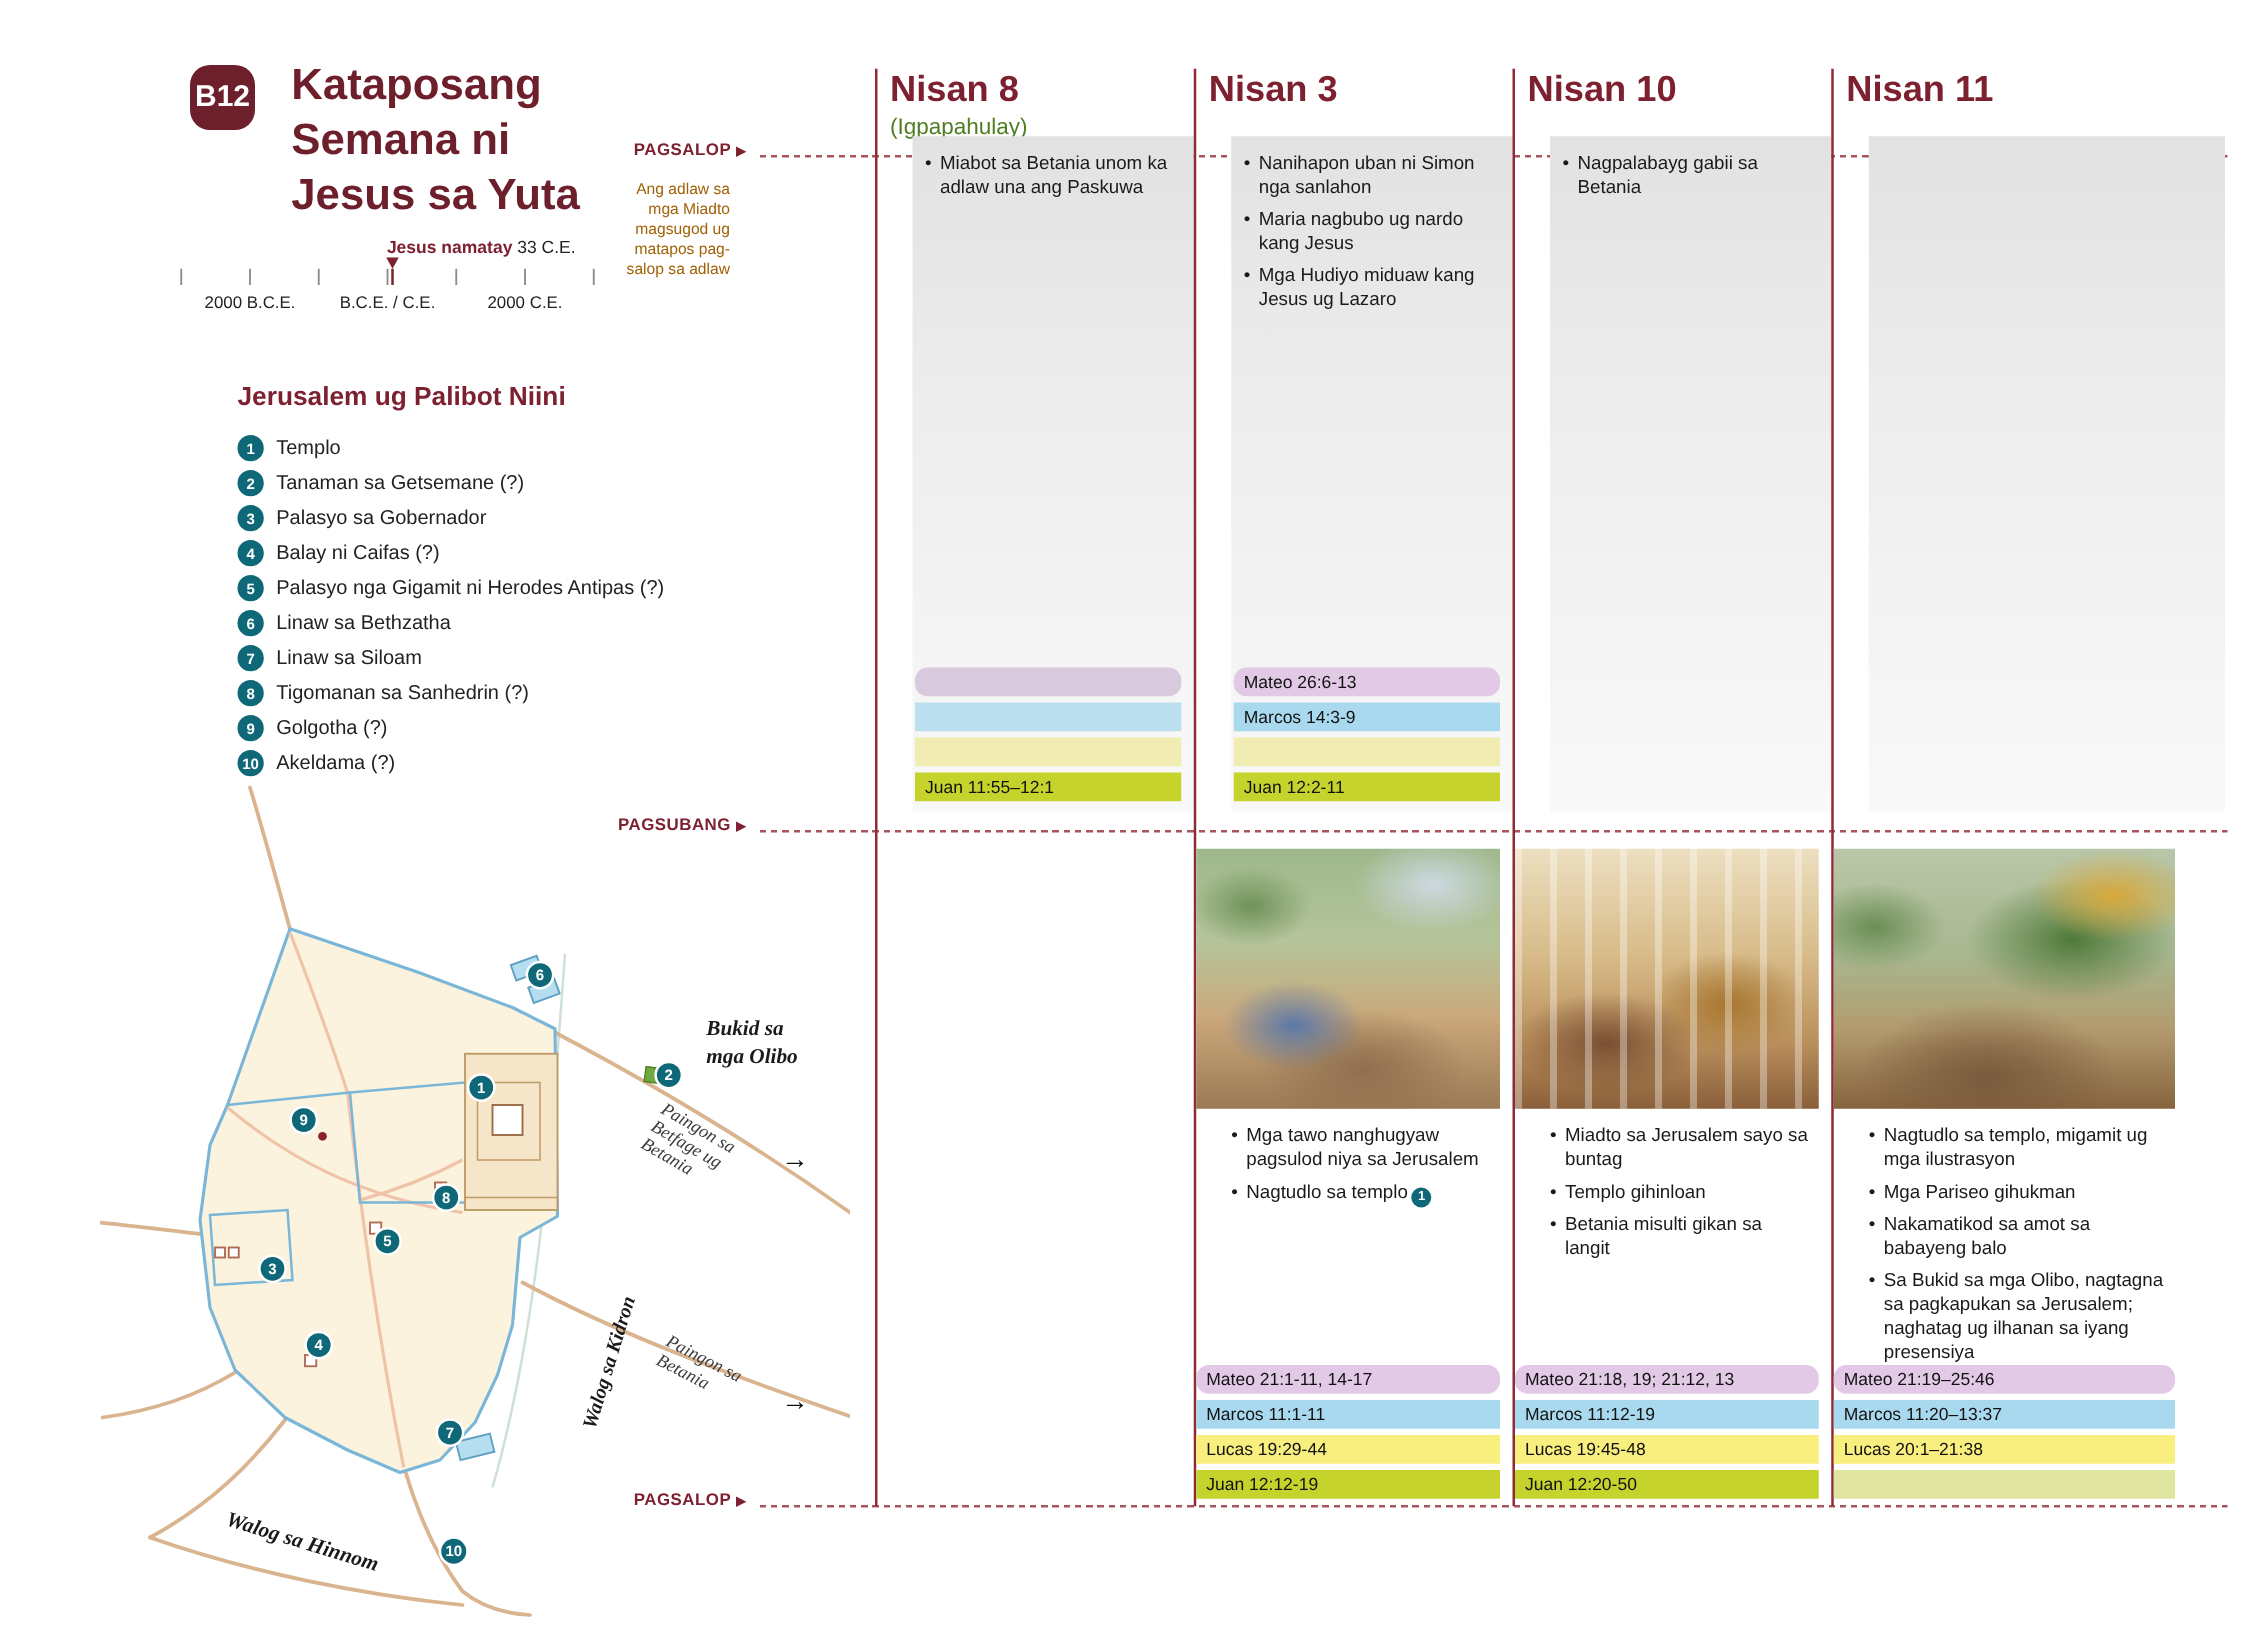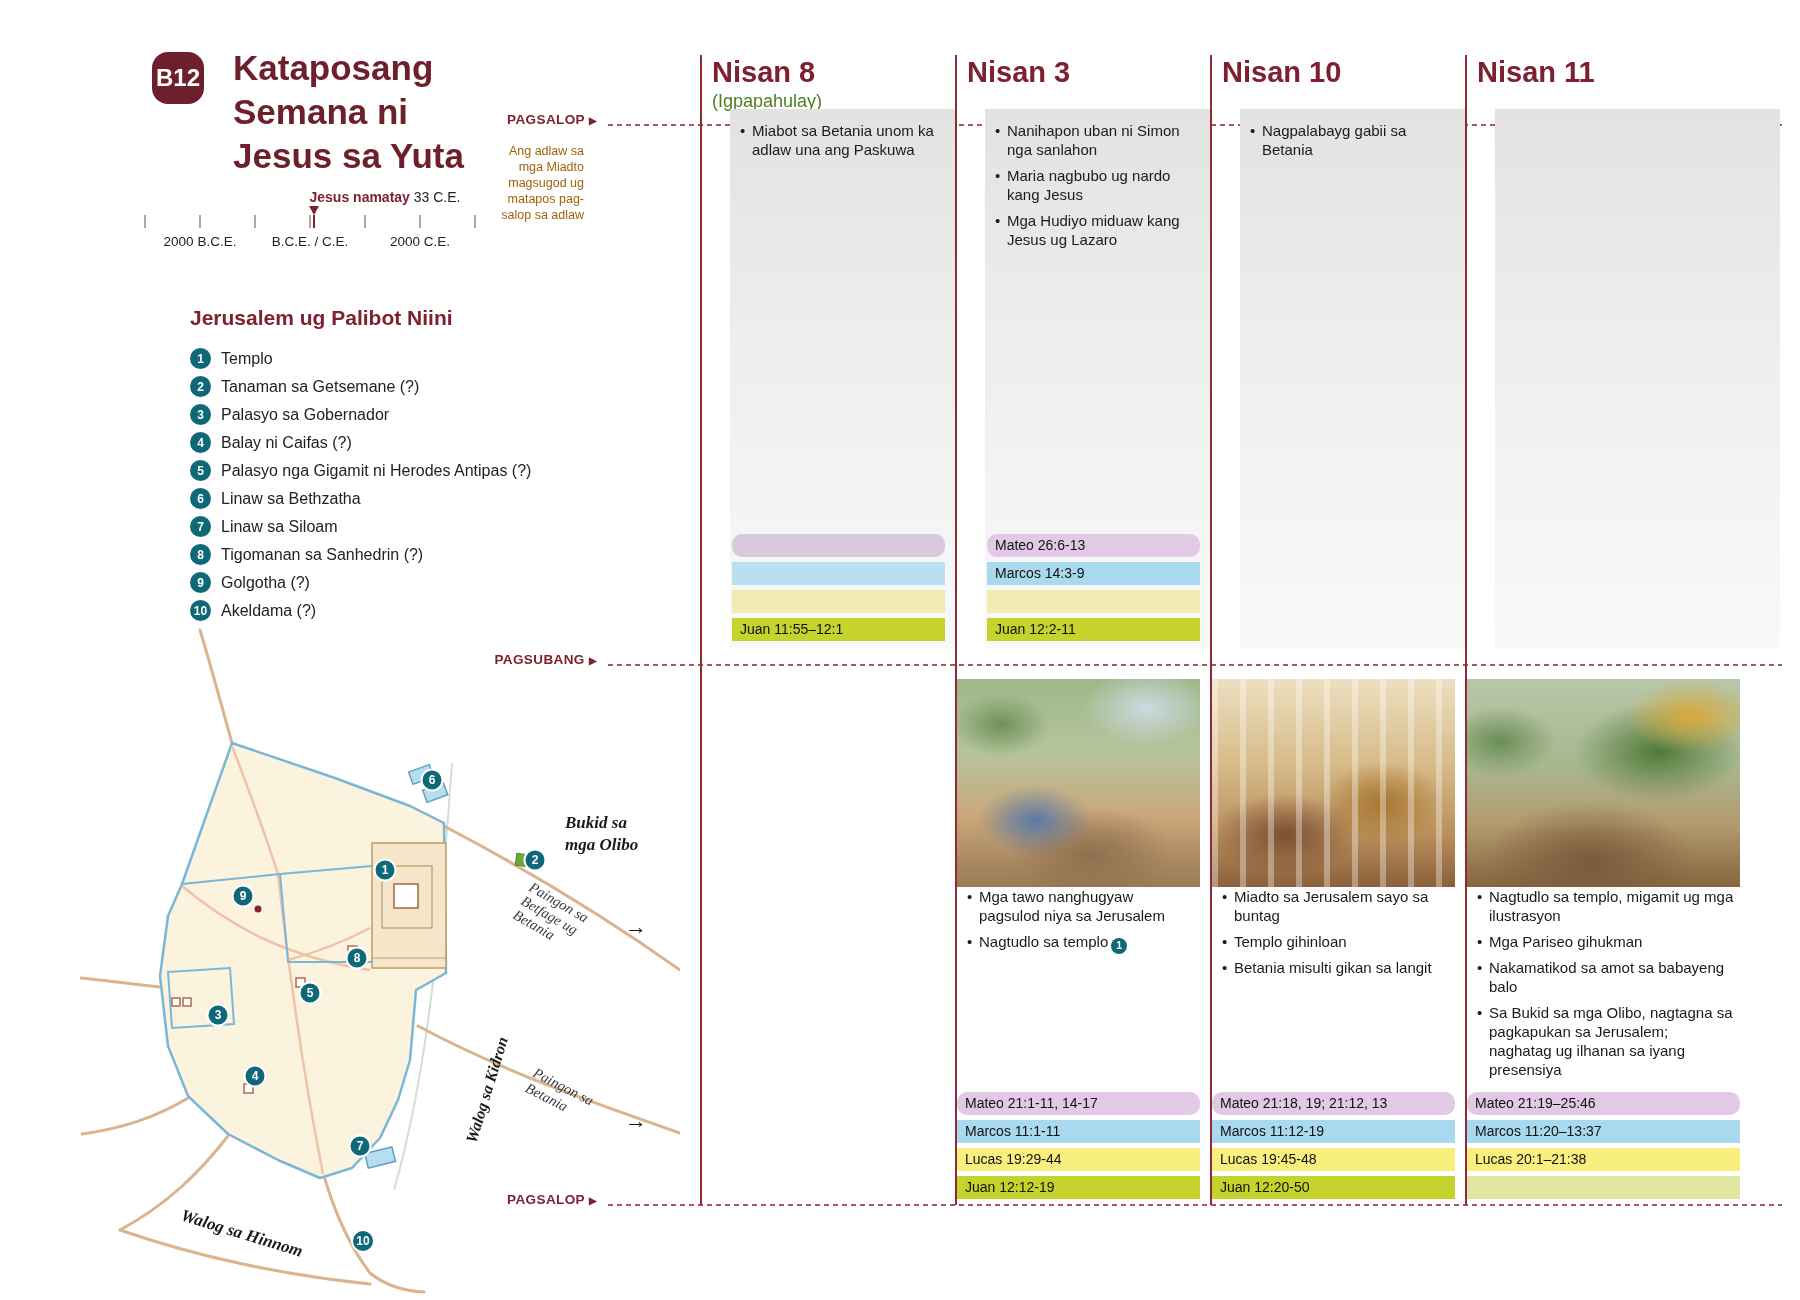--- a/index.html
+++ b/index.html
@@ -59,21 +59,21 @@
   .col-header h2 { margin:0; font-size:29px; line-height:34px; font-weight:bold; color:#7d2030; }
   .col-subheader { font-size:18px; color:#4f7d21; margin-top:2px; }
   .upper {
     position:absolute; left:0; right:0; top:54px; height:540px;
     background:linear-gradient(180deg,#e2e2e2 0%, #ededed 40%, #f9f9f9 100%);
     margin-left:28px;
   }
   .lower { position:absolute; left:0; right:10px; top:610px; height:540px; }
   .col11 .lower { right:40px; }
   .bullets { padding:12px 14px 0 10px; }
-  .lower .bullets { position:absolute; top:222px; left:0; right:0; padding:0 6px 0 10px; }
+  .lower .bullets { position:absolute; top:222px; left:18px; right:0; padding:12px 6px 0 10px; }
   .bullet { position:relative; padding-left:12px; font-size:15px; line-height:19px; margin-bottom:7px; }
   .bullet::before { content:"•"; position:absolute; left:0; top:0; }
   .inline-num {
     display:inline-flex; width:16px; height:16px; border-radius:50%; background:#0f6878;
     color:#fff; font-size:10.5px; font-weight:bold; align-items:center; justify-content:center;
     vertical-align:-2px; margin-left:3px;
   }
   .bands { position:absolute; left:2px; right:10px; bottom:8px; }
   .lower .bands { left:0; right:0; bottom:6px; }
   .band { height:23px; margin-top:5px; font-size:14px; line-height:23px; padding-left:8px; color:#111;

